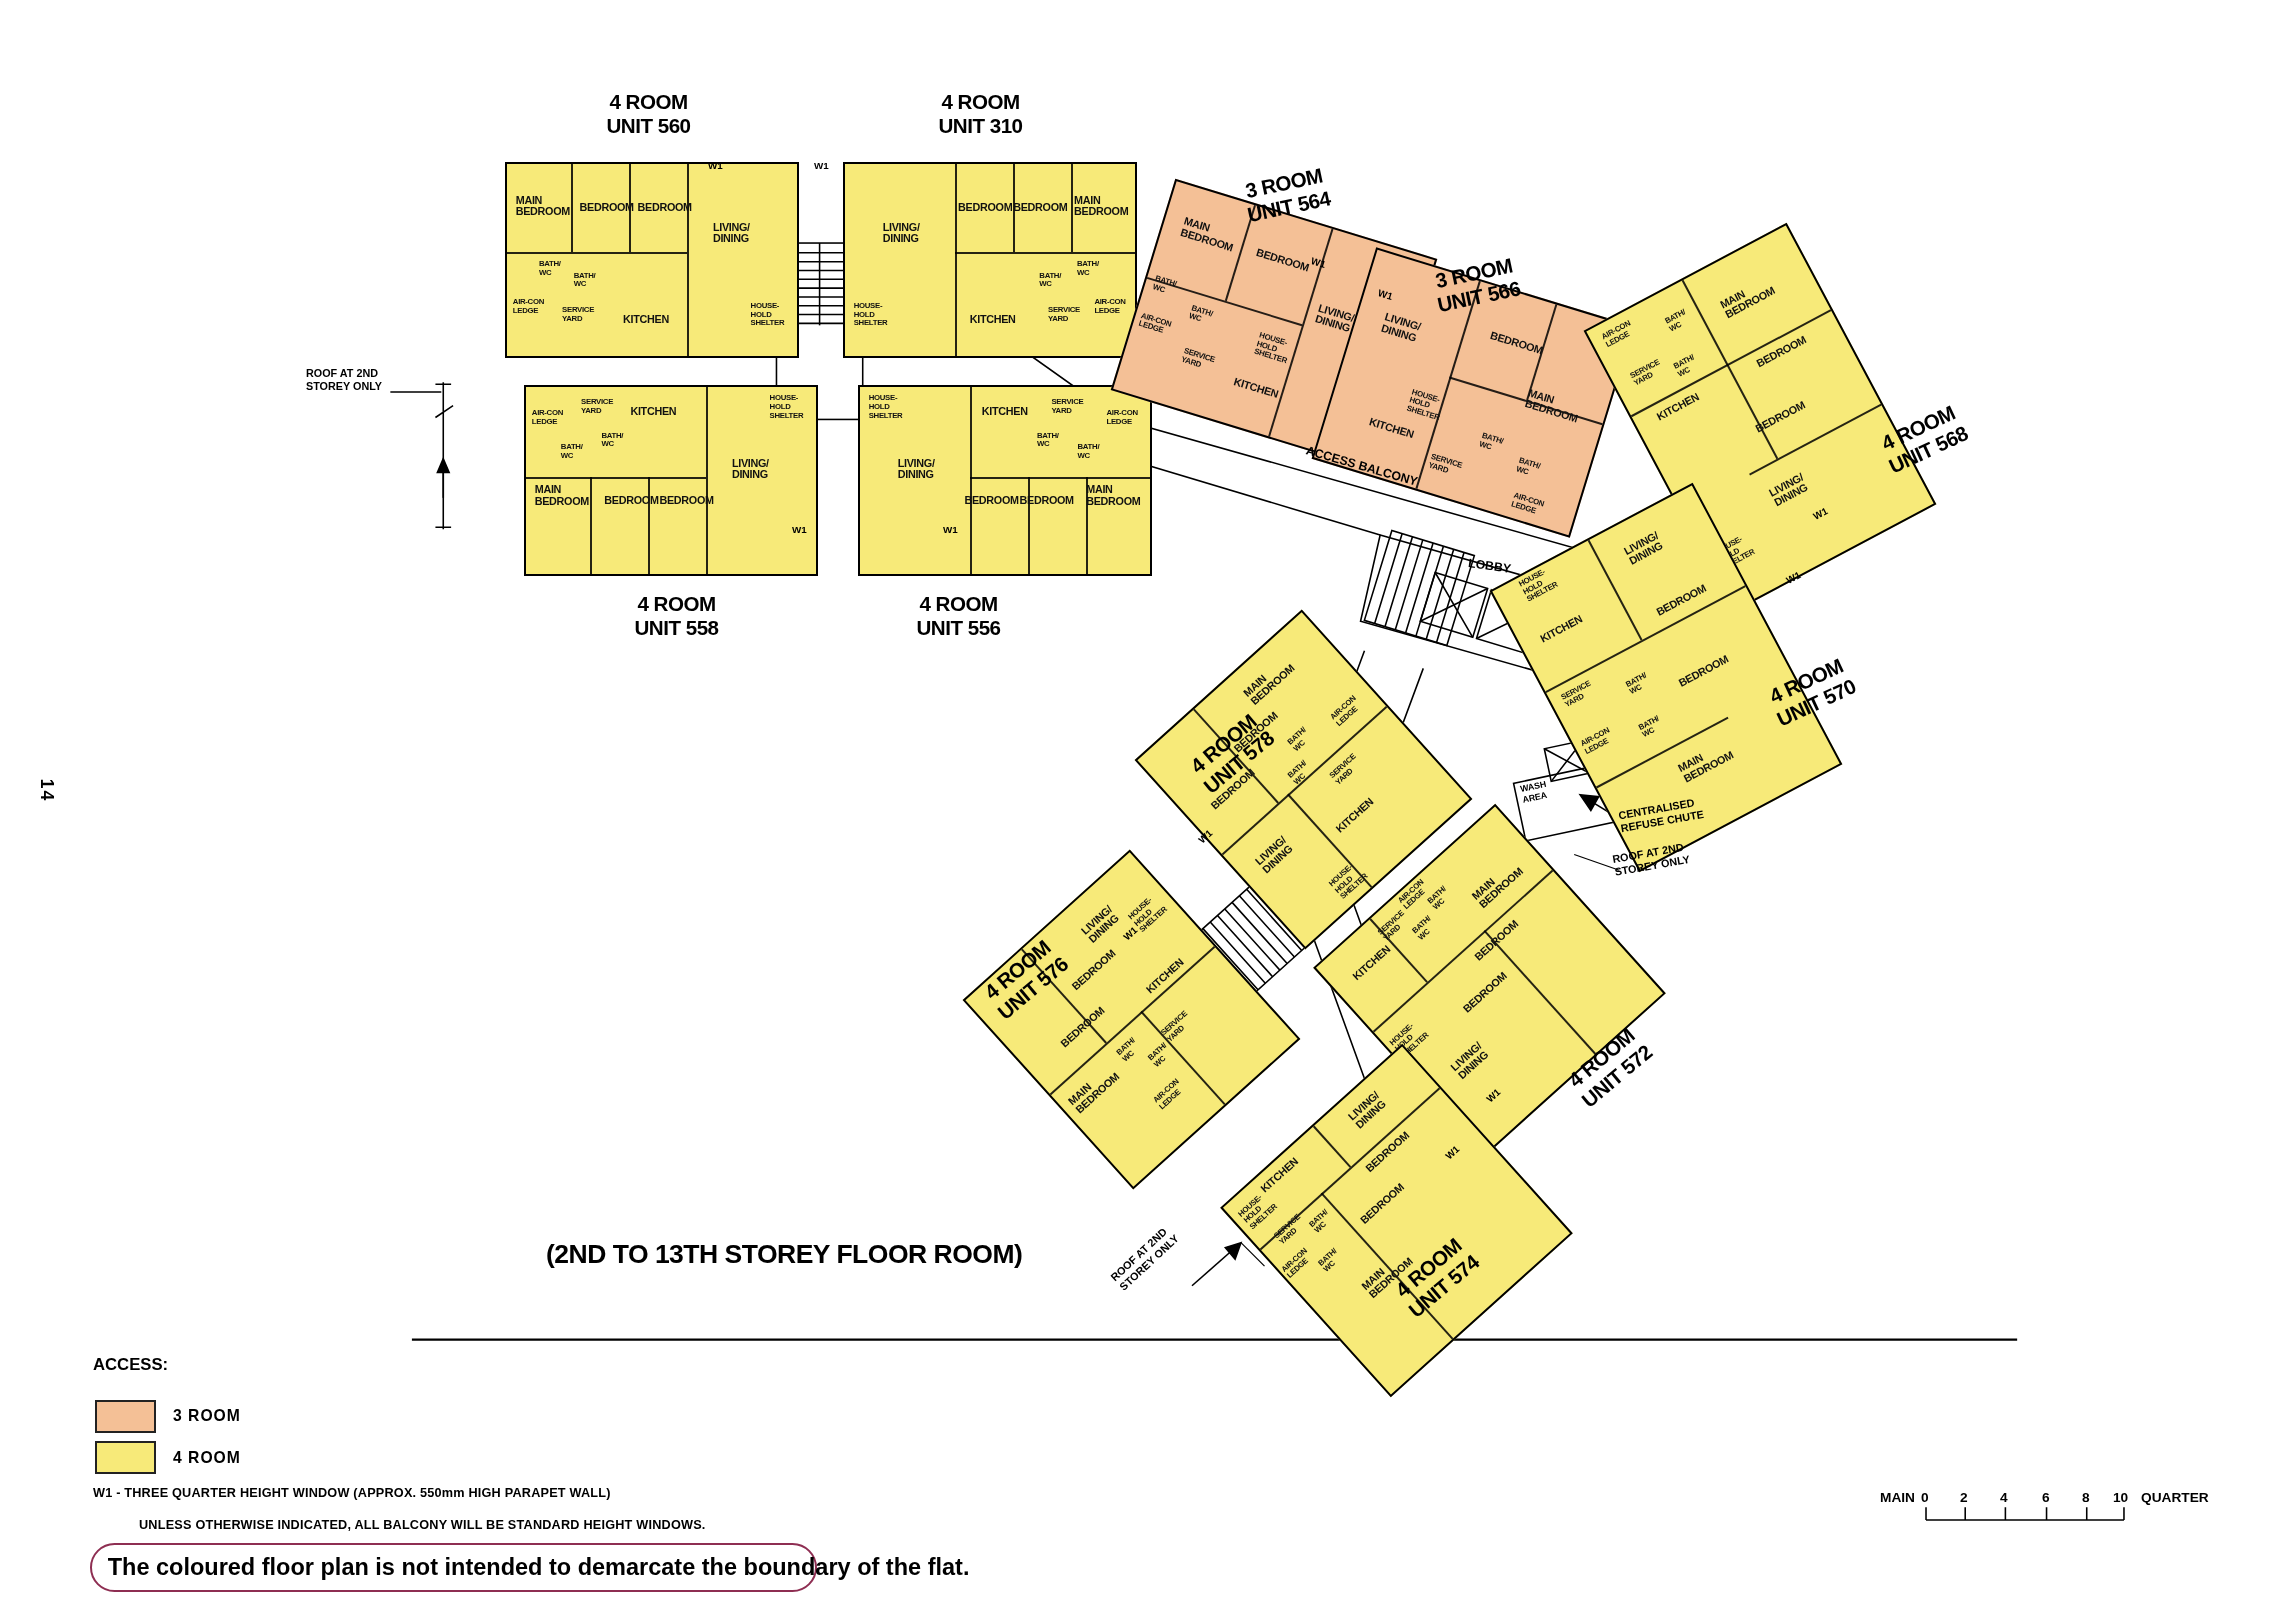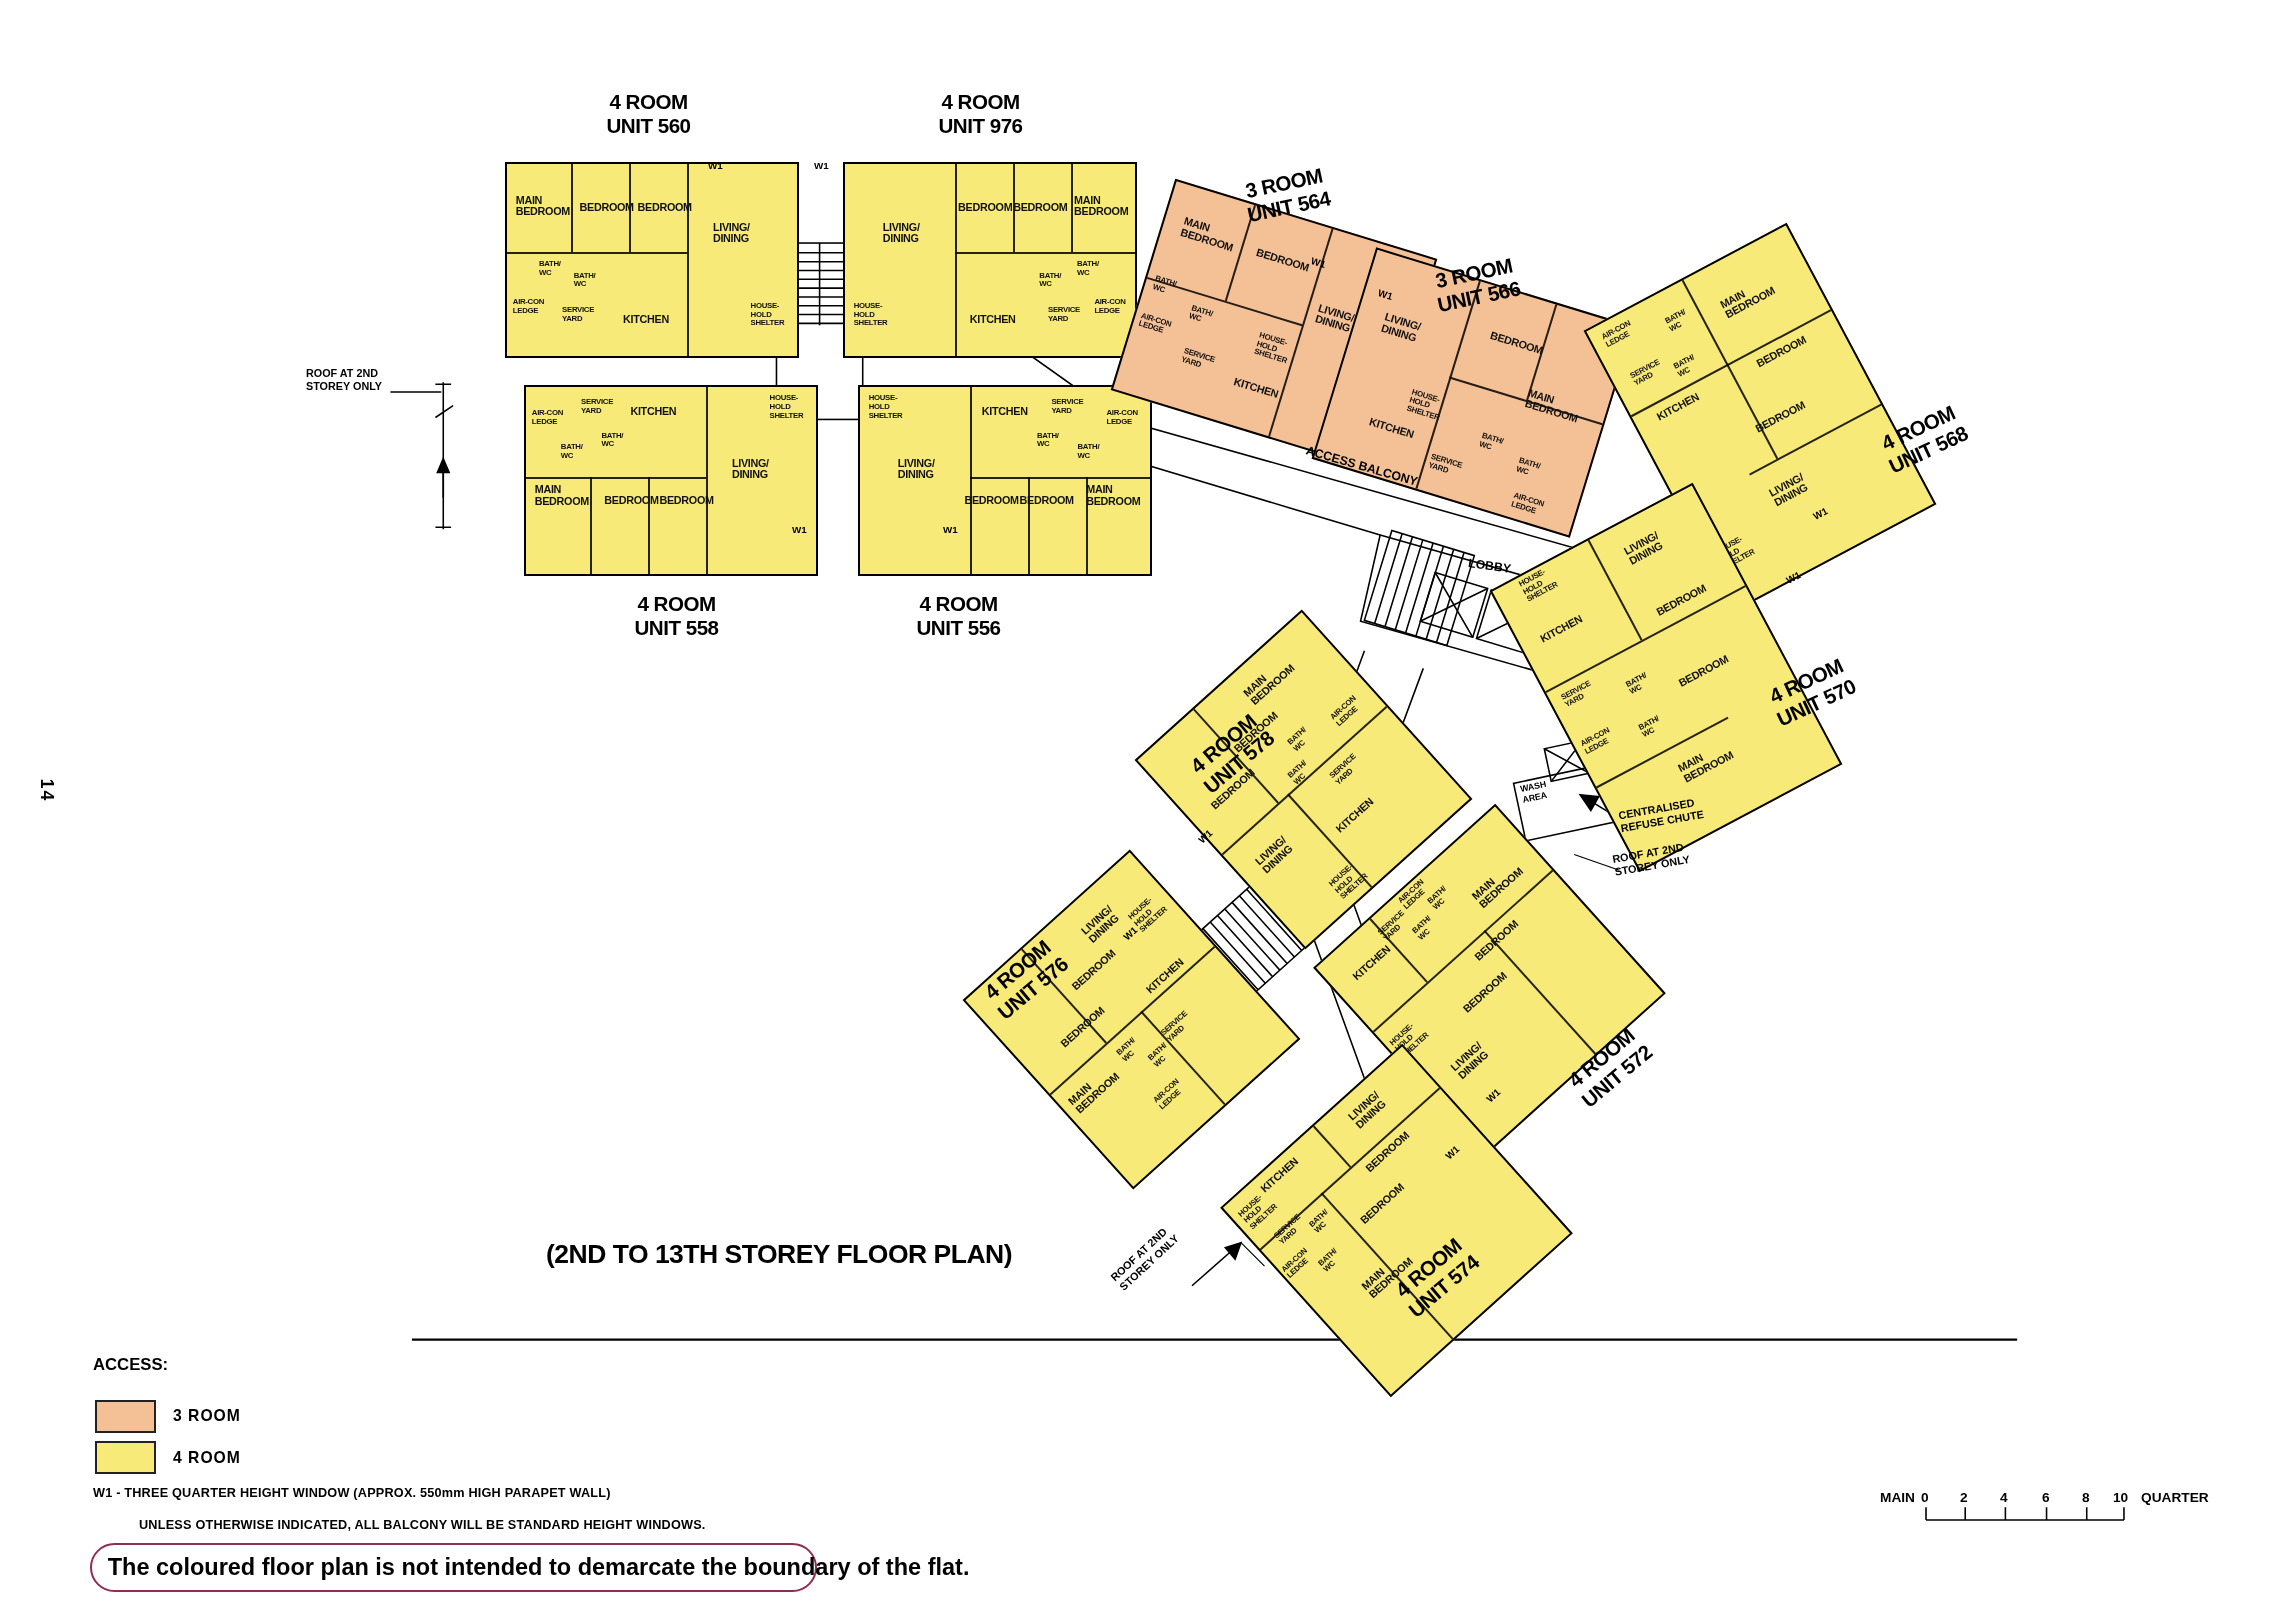--- a/index.html
+++ b/index.html
@@ -277,21 +277,21 @@
   <span class="room" style="left:39%;top:39%;width:51px">BEDROOM</span>
   <span class="room" style="left:21%;top:59%;width:59px">MAIN BEDROOM</span>
 </div>
 
 <div class="unit-title" style="left:570px;top:90px">
     <span>4 ROOM</span>
     <span>UNIT 560</span>
   </div>
 <div class="unit-title" style="left:902px;top:90px">
     <span>4 ROOM</span>
-    <span>UNIT 976</span>
+    <span>UNIT 310</span>
   </div>
 <div class="unit-title" style="left:598px;top:592px">
     <span>4 ROOM</span>
     <span>UNIT 558</span>
   </div>
 <div class="unit-title" style="left:880px;top:592px">
     <span>4 ROOM</span>
     <span>UNIT 556</span>
   </div>
 <div class="unit-title" style="left:1208px;top:171px;transform:rotate(-12deg)">
@@ -344,21 +344,21 @@
 <div class="ann" style="left:1468px;top:559px;transform:rotate(8deg);font-size:12.3px">LOBBY</div>
 <div class="ann" style="left:1521px;top:780px;width:39px;font-size:8.8px;transform:rotate(-12deg)">WASH AREA</div>
 <div class="ann" style="left:1619px;top:800px;width:108px;transform:rotate(-10deg)">CENTRALISED REFUSE CHUTE</div>
 <div class="ann" style="left:1613px;top:845px;width:92px;transform:rotate(-10deg)">ROOF AT 2ND STOREY ONLY</div>
 <div class="ann" style="left:306px;top:367px;width:90px">ROOF AT 2ND STOREY ONLY</div>
 <div class="ann" style="left:1106px;top:1243px;width:82px;transform:rotate(-43deg)">ROOF AT 2ND STOREY ONLY</div>
 
 <div class="pagenum">14</div>
 
 <div class="blocktitle">
-  <span style="display:block">(2ND TO 13TH STOREY FLOOR PLAN)</span>
+  <span style="display:block">(2ND TO 13TH STOREY FLOOR ROOM)</span>
 </div>
 
 <div class="legend-h">ACCESS:</div>
 <div class="swatch three" style="left:95px;top:1400px"></div>
 <div class="leg-label" style="left:173px;top:1407px">3 ROOM</div>
 <div class="swatch four" style="left:95px;top:1441px"></div>
 <div class="leg-label" style="left:173px;top:1449px">4 ROOM</div>
 <div class="note" style="left:93px;top:1486px">W1 - THREE QUARTER HEIGHT WINDOW (APPROX. 550mm HIGH PARAPET WALL)</div>
 <div class="note" style="left:139px;top:1518px">UNLESS OTHERWISE INDICATED, ALL BALCONY WILL BE STANDARD HEIGHT WINDOWS.</div>
 <div class="boxnote">The coloured floor plan is not intended to demarcate the boundary of the flat.</div>

